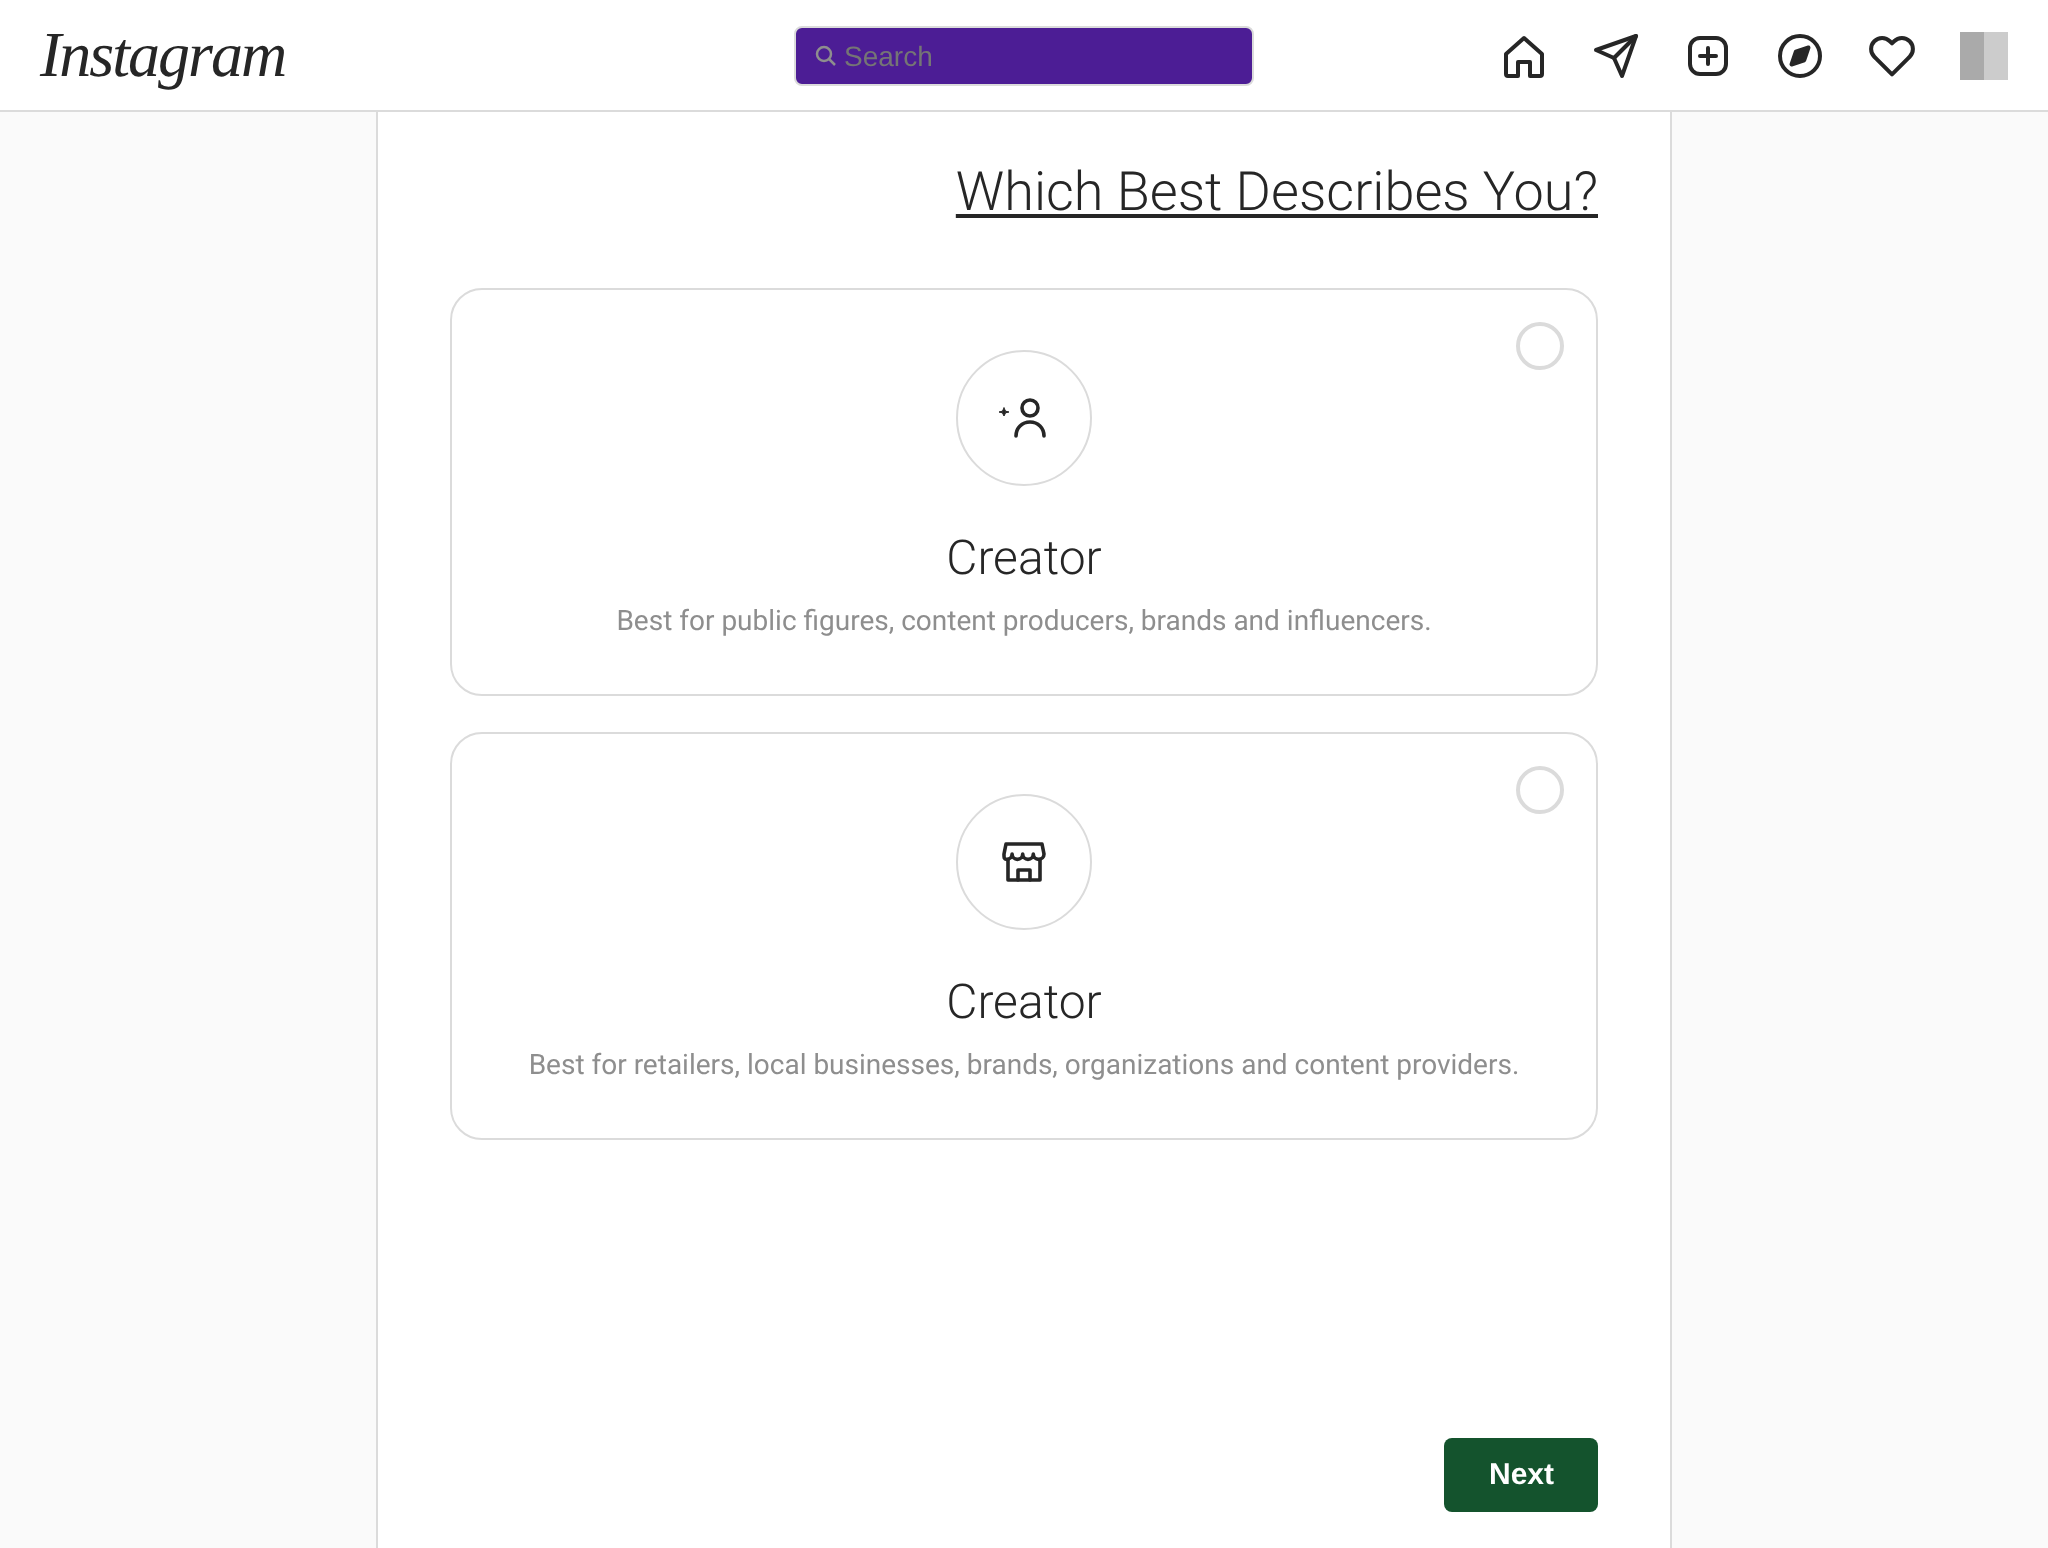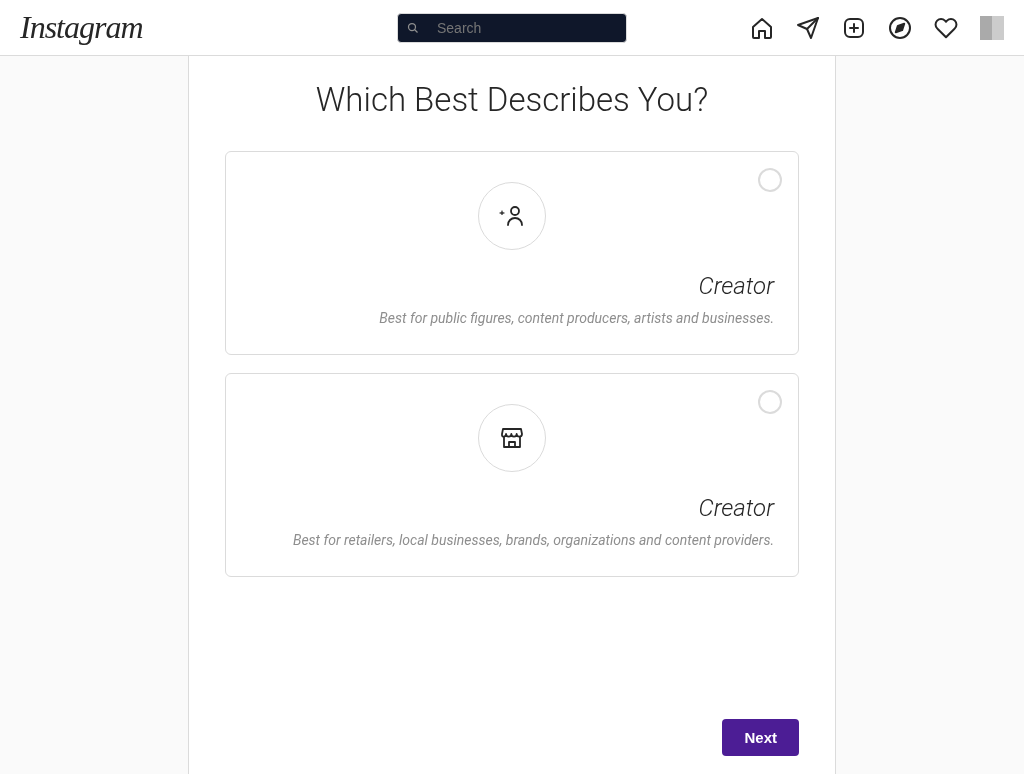--- a/index.html
+++ b/index.html
@@ -39,24 +39,24 @@
     .search-wrapper {
       position: absolute;
       left: 50%;
       transform: translateX(-50%);
       width: 230px;
     }
     
     .search-box {
       width: 100%;
       height: 30px;
-      background: #0f172a;
+      background: #4c1d95;
       border: 1px solid #dbdbdb;
       border-radius: 4px;
-      padding: 0 10px 0 39px;
+      padding: 0 10px 0 24px;
       font-size: 14px;
       color: #8e8e8e;
       outline: none;
     }
     
     .search-icon {
       position: absolute;
       left: 10px;
       top: 50%;
       transform: translateY(-50%);
@@ -98,37 +98,37 @@
       width: 648px;
       background: #fff;
       border-left: 1px solid #dbdbdb;
       border-right: 1px solid #dbdbdb;
       min-height: 718px;
       padding: 20px 36px;
       position: relative;
     }
     
     .page-title {
-      font-size: 33px;
+      font-size: 27px;
       font-weight: 300;
       color: #262626;
-      text-align: center;
+      text-align: right;
       margin-bottom: 32px;
       margin-top: 4px;
+      text-decoration: underline;
     }
     
     .option-card {
       border: 1px solid #dbdbdb;
-      border-radius: 6px;
+      border-radius: 16px;
       padding: 30px 24px 28px;
       margin-bottom: 18px;
       position: relative;
-      text-align: right;
-      cursor: pointer;
-      font-style: italic;
+      text-align: center;
+      cursor: pointer;
     }
     
     .radio-circle {
       position: absolute;
       top: 16px;
       right: 16px;
       width: 24px;
       height: 24px;
       border: 2px solid #dbdbdb;
       border-radius: 50%;
@@ -156,21 +156,21 @@
     .option-desc {
       font-size: 14px;
       color: #8e8e8e;
       font-weight: 400;
     }
     
     .next-button {
       position: absolute;
       bottom: 18px;
       right: 36px;
-      background: #4c1d95;
+      background: #14532d;
       color: #fff;
       border: none;
       border-radius: 4px;
       padding: 10px 22px;
       font-size: 15px;
       font-weight: 600;
       cursor: pointer;
     }
   </style>
 </head>
@@ -228,21 +228,21 @@
     <div class="option-card">
       <div class="radio-circle"></div>
       <div class="icon-circle">
         <svg width="30" height="30" viewBox="0 0 30 30" fill="none" stroke="currentColor" stroke-width="1.8" stroke-linecap="round" stroke-linejoin="round">
           <circle cx="18" cy="10" r="4"></circle>
           <path d="M11 24c0-4 3-7 7-7s7 3 7 7"></path>
           <path d="M5 10l.8 1.6L7.5 12l-1.7.4L5 14l-.8-1.6L2.5 12l1.7-.4L5 10z" fill="currentColor" stroke-width="0.5"></path>
         </svg>
       </div>
       <div class="option-title">Creator</div>
-      <div class="option-desc">Best for public figures, content producers, artists and businesses.</div>
+      <div class="option-desc">Best for public figures, content producers, brands and influencers.</div>
     </div>
 
     <div class="option-card">
       <div class="radio-circle"></div>
       <div class="icon-circle">
         <svg width="26" height="26" viewBox="0 0 26 26" fill="none" stroke="currentColor" stroke-width="1.8" stroke-linecap="round" stroke-linejoin="round">
           <path d="M4 4h18l1 5c0 1.5-1.2 2.7-2.7 2.7-1.5 0-2.65-1.2-2.65-2.7 0 1.5-1.2 2.7-2.65 2.7s-2.65-1.2-2.65-2.7c0 1.5-1.2 2.7-2.65 2.7S7.05 10.5 7.05 9c0 1.5-1.2 2.7-2.7 2.7C2.85 11.7 3 10.5 3 9l1-5z"></path>
           <path d="M5 12v10h16V12"></path>
           <path d="M10 22v-5h6v5"></path>
         </svg>

